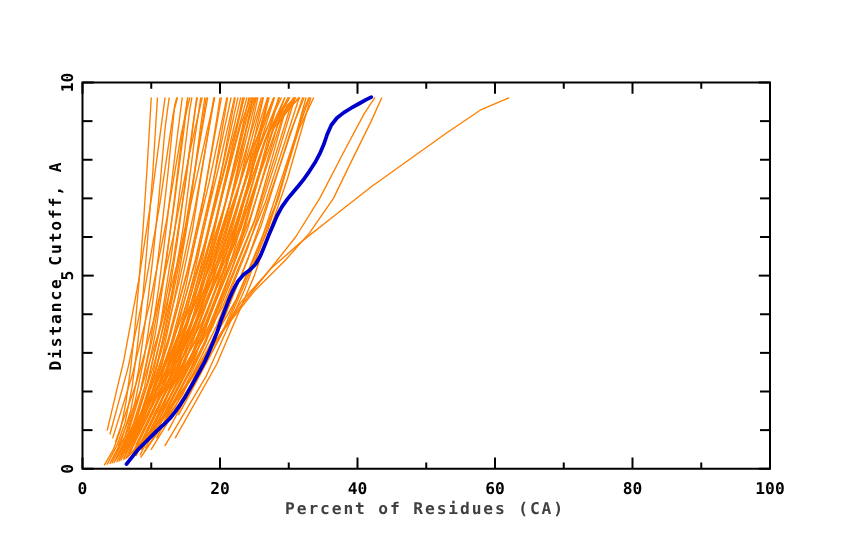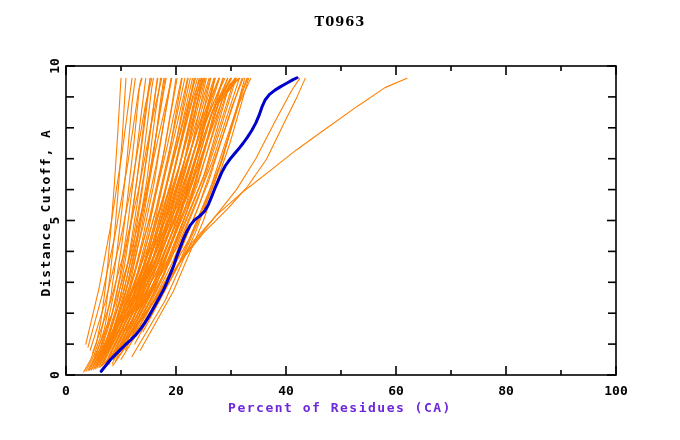--- a/index.html
+++ b/index.html
@@ -22,21 +22,21 @@
     color:#000;
     letter-spacing:1px;
   }
   .xlab{
     position:absolute;
     left:0;top:400px;width:680px;
     text-align:center;
     font-family:"DejaVu Sans Mono","Liberation Mono",monospace;
     font-weight:bold;
     font-size:13px;
-    color:#6d28d9;
+    color:#404040;
     letter-spacing:1.5px;
   }
   .ylab{
     position:absolute;
     left:-105px;top:205px;
     width:300px;
     text-align:center;
     transform:rotate(-90deg);
     transform-origin:center center;
     font-family:"DejaVu Sans Mono","Liberation Mono",monospace;
@@ -51,21 +51,20 @@
     font-weight:bold;
     font-size:13px;
     fill:#000;
   }
 </style>
 </head>
 <body>
 
 <div id="figure">
 
-  <div class="ttl">T0963</div>
 
   <div class="ylab">Distance Cutoff, A</div>
 
   <div class="xlab">Percent of Residues (CA)</div>
 
   <svg id="plot" width="680" height="440">
     <g id="series-layer">
         <defs>
           <clipPath id="box">
             <rect x="66" y="66" width="550" height="309"></rect>

